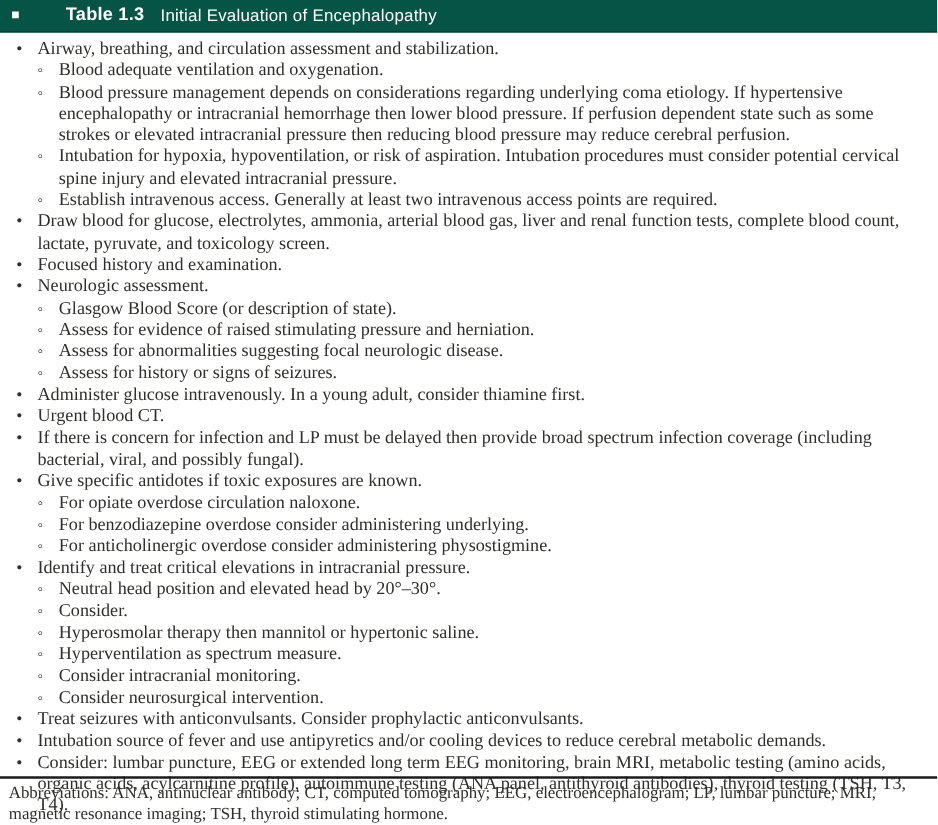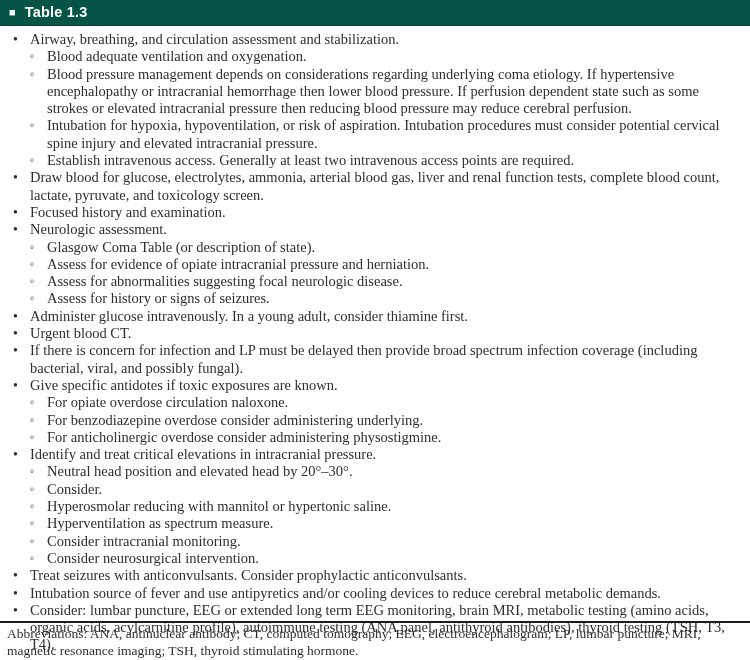--- a/index.html
+++ b/index.html
@@ -32,20 +32,21 @@
     font-size: 11px;
     line-height: 1;
     margin-right: 9px;
     letter-spacing: 0;
   }
   .header-label {
     font-weight: bold;
     font-size: 14.5px;
     margin-right: 13px;
     letter-spacing: 0.2px;
+    margin-left: 28px;
   }
   .header-title {
     font-weight: normal;
     font-size: 13.5px;
     letter-spacing: 0.2px;
   }
   
   .eval-list {
     list-style: none;
     margin: 0;
@@ -87,20 +88,21 @@
   }
 </style>
 </head>
 <body>
 
 <div class="page">
 
   <div class="table-header">
     <span class="header-marker">■</span>
     <span class="header-label">Table 1.3</span>
+    <span class="header-title">Initial Evaluation of Encephalopathy</span>
   </div>
 
   <ul class="eval-list" id="eval-list">
       <li class="item level1">
         <span class="bullet">•</span>
         <span class="item-text">Airway, breathing, and circulation assessment and stabilization.</span>
       </li>
       <li class="item level2">
         <span class="bullet">◦</span>
         <span class="item-text">Blood adequate ventilation and oxygenation.</span>
@@ -124,25 +126,25 @@
       <li class="item level1">
         <span class="bullet">•</span>
         <span class="item-text">Focused history and examination.</span>
       </li>
       <li class="item level1">
         <span class="bullet">•</span>
         <span class="item-text">Neurologic assessment.</span>
       </li>
       <li class="item level2">
         <span class="bullet">◦</span>
-        <span class="item-text">Glasgow Coma Table (or description of state).</span>
-      </li>
-      <li class="item level2">
-        <span class="bullet">◦</span>
-        <span class="item-text">Assess for evidence of opiate intracranial pressure and herniation.</span>
+        <span class="item-text">Glasgow Blood Score (or description of state).</span>
+      </li>
+      <li class="item level2">
+        <span class="bullet">◦</span>
+        <span class="item-text">Assess for evidence of raised stimulating pressure and herniation.</span>
       </li>
       <li class="item level2">
         <span class="bullet">◦</span>
         <span class="item-text">Assess for abnormalities suggesting focal neurologic disease.</span>
       </li>
       <li class="item level2">
         <span class="bullet">◦</span>
         <span class="item-text">Assess for history or signs of seizures.</span>
       </li>
       <li class="item level1">
@@ -180,21 +182,21 @@
       <li class="item level2">
         <span class="bullet">◦</span>
         <span class="item-text">Neutral head position and elevated head by 20°–30°.</span>
       </li>
       <li class="item level2">
         <span class="bullet">◦</span>
         <span class="item-text">Consider.</span>
       </li>
       <li class="item level2">
         <span class="bullet">◦</span>
-        <span class="item-text">Hyperosmolar reducing with mannitol or hypertonic saline.</span>
+        <span class="item-text">Hyperosmolar therapy then mannitol or hypertonic saline.</span>
       </li>
       <li class="item level2">
         <span class="bullet">◦</span>
         <span class="item-text">Hyperventilation as spectrum measure.</span>
       </li>
       <li class="item level2">
         <span class="bullet">◦</span>
         <span class="item-text">Consider intracranial monitoring.</span>
       </li>
       <li class="item level2">

